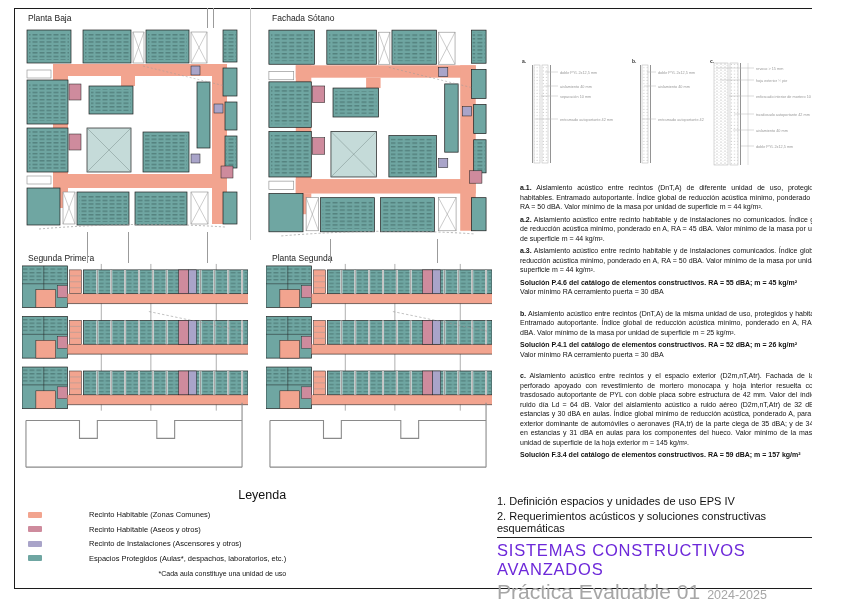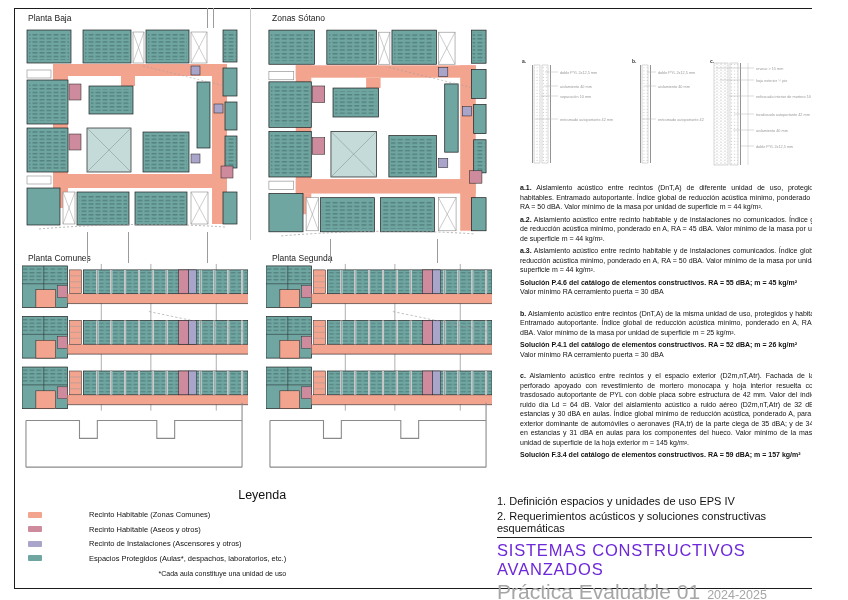--- a/index.html
+++ b/index.html
@@ -202,26 +202,26 @@
         </g>
       </symbol>
     </defs>
   </svg>
 
   <div class="plan-label" style="left:28px; top:13px;">Planta Baja</div>
   <svg class="plan" style="left:25px; top:26px;" width="215" height="205">
     <use href="#sym-courtyard" width="215" height="205"></use>
   </svg>
 
-  <div class="plan-label" style="left:272px; top:13px;">Zonas Sótano</div>
+  <div class="plan-label" style="left:272px; top:13px;">Fachada Sótano</div>
   <svg class="plan" style="left:266px; top:26px;" width="224" height="212">
     <use href="#sym-courtyard" width="224" height="212"></use>
   </svg>
 
-  <div class="plan-label" style="left:28px; top:253px;">Planta Comunes</div>
+  <div class="plan-label" style="left:28px; top:253px;">Segunda Primera</div>
   <svg class="plan" style="left:22px; top:263px;" width="226" height="215">
     <use href="#sym-strips" width="226" height="215"></use>
   </svg>
 
   <div class="plan-label" style="left:272px; top:253px;">Planta Segunda</div>
   <svg class="plan" style="left:266px; top:263px;" width="226" height="215">
     <use href="#sym-strips" width="226" height="215"></use>
   </svg>
 
   <div class="refline" style="left:207px; top:8px; height:20px;"></div>

